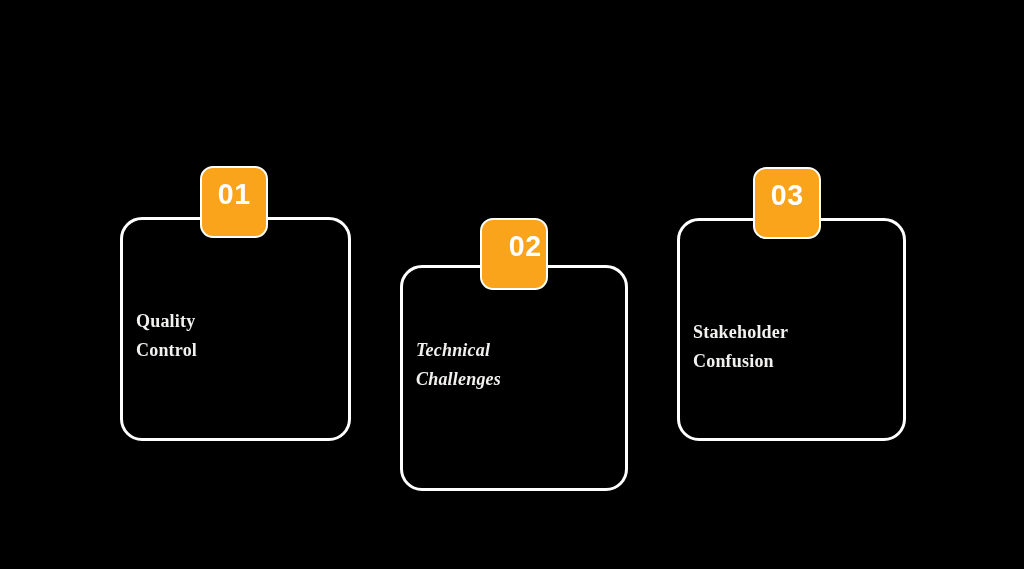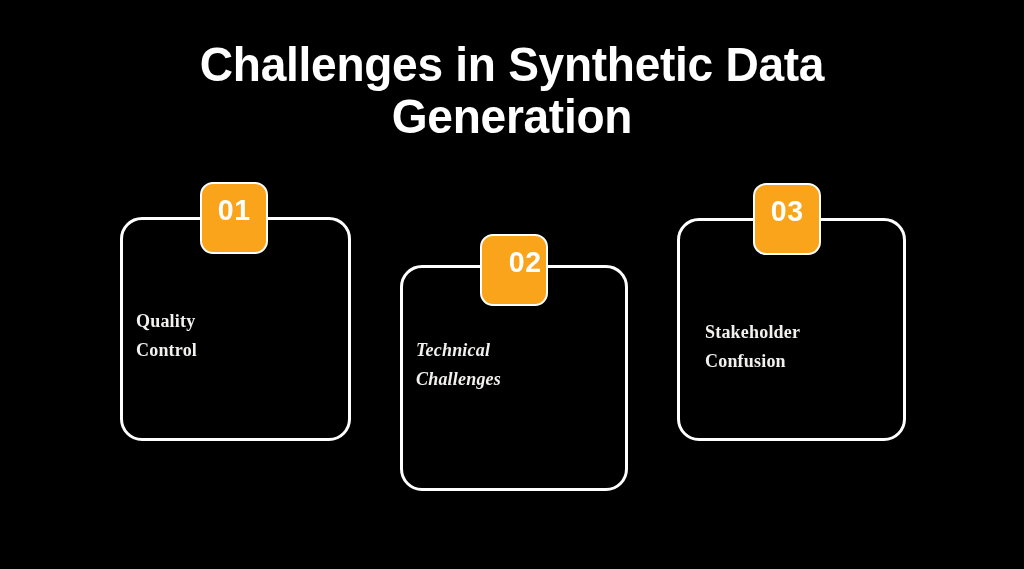--- a/index.html
+++ b/index.html
@@ -78,37 +78,36 @@
     font-family: "Liberation Serif", serif;
     font-weight: 700;
     font-size: 18px;
     line-height: 29px;
     letter-spacing: 0.2px;
     box-sizing: border-box;
     padding: 0 16px;
   }
   .g1 .card-label { top: 141px; }
   .g2 .card-label { top: 118px; font-style: italic; }
-  .g3 .card-label { top: 151px; margin-left: 12px; }
+  .g3 .card-label { top: 151px; }
 
   
   .badge {
     position: absolute;
     top: 0;
     width: 68px;
     height: 72px;
     background: #f9a41b;
     border: 2px solid #ffffff;
     border-radius: 13px;
     box-sizing: border-box;
     display: flex;
     align-items: flex-start;
     justify-content: center;
     z-index: 3;
-    margin-top: 16px;
   }
   .g1 .badge { left: 80px; }
   .g2 .badge { left: 80px; padding-left: 22px; }
   .g3 .badge { left: 76px; }
 
   .badge-text {
     color: #ffffff;
     font-family: "Liberation Sans", sans-serif;
     font-weight: 700;
     font-size: 30px;
@@ -116,24 +115,20 @@
     padding-top: 11px;
     letter-spacing: 0.5px;
     transform: scaleX(0.95);
   }
 </style>
 </head>
 <body>
 
 <div id="slide">
 
-  <div class="title-block">
-    <span class="title-line">Challenges in Synthetic Data</span>
-    <span class="title-line">Generation</span>
-  </div>
 
   <div class="cards-layer">
 
     <div class="card-group g1">
       <div class="card-box"></div>
       <div class="badge">
         <span class="badge-text">01</span>
       </div>
       <div class="card-label">
         <div>Quality Control</div>

